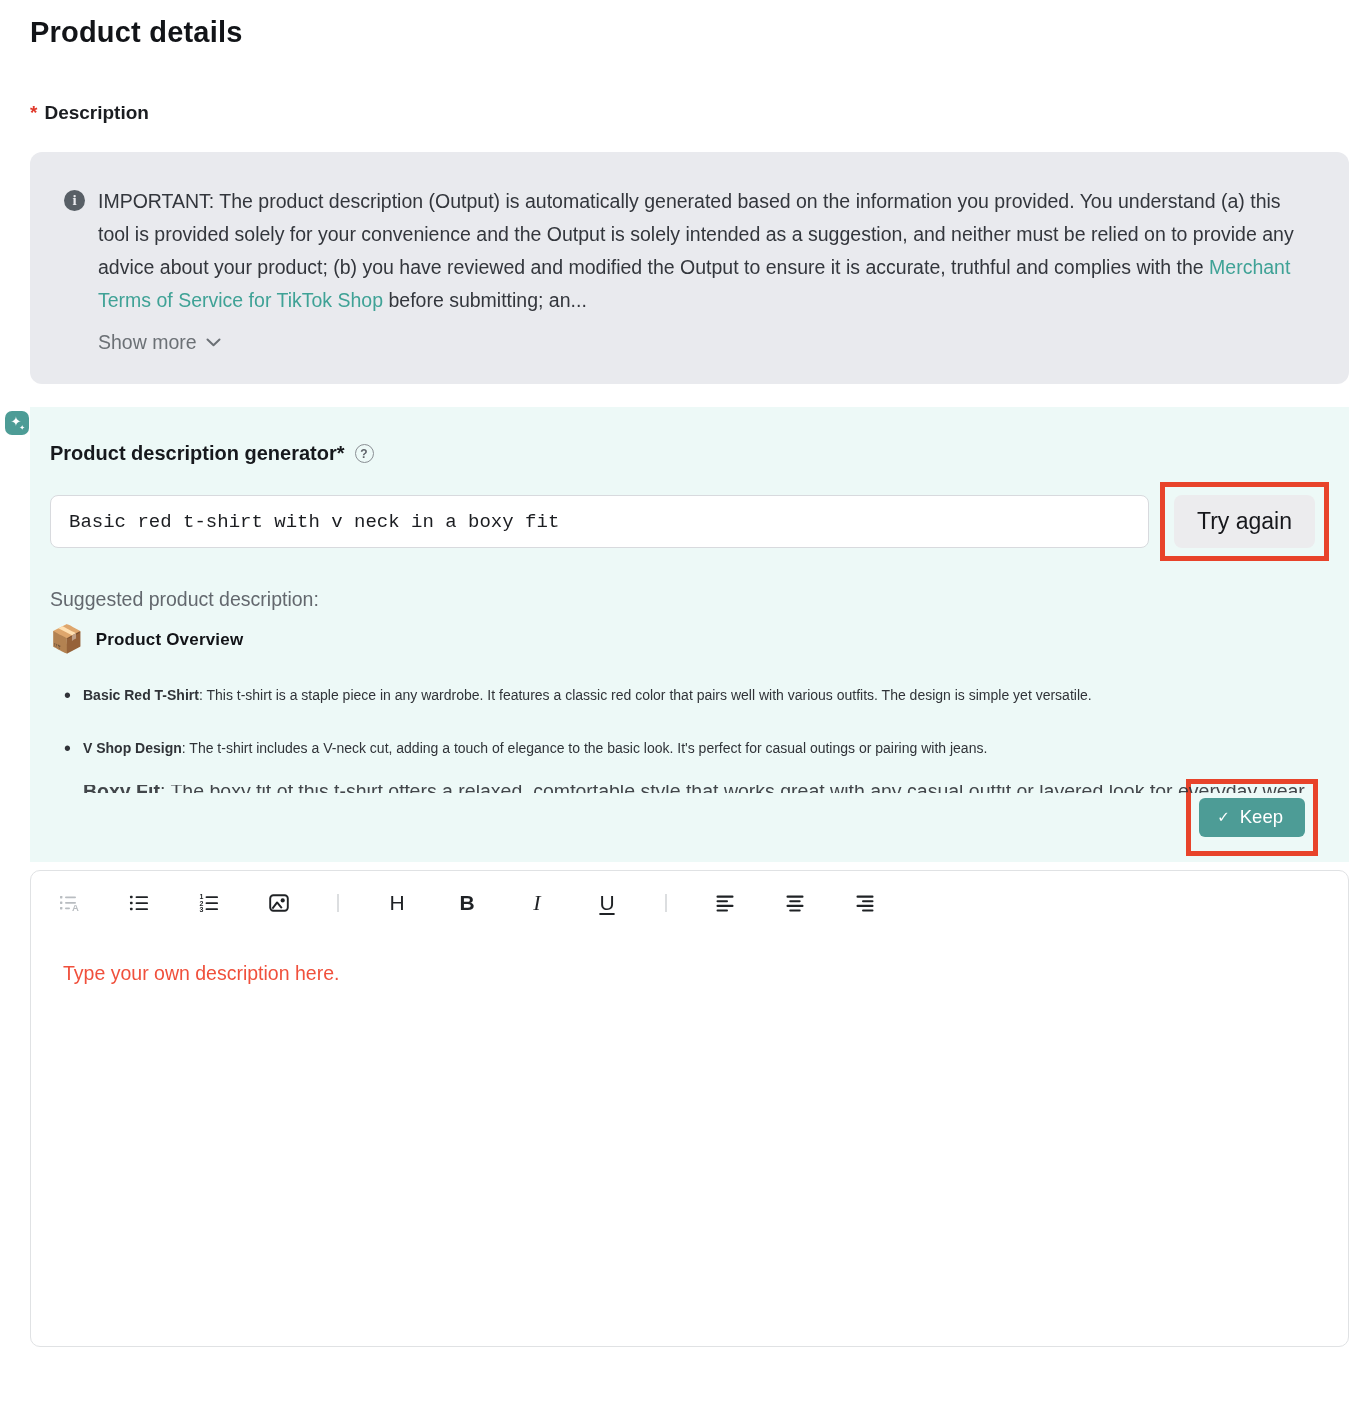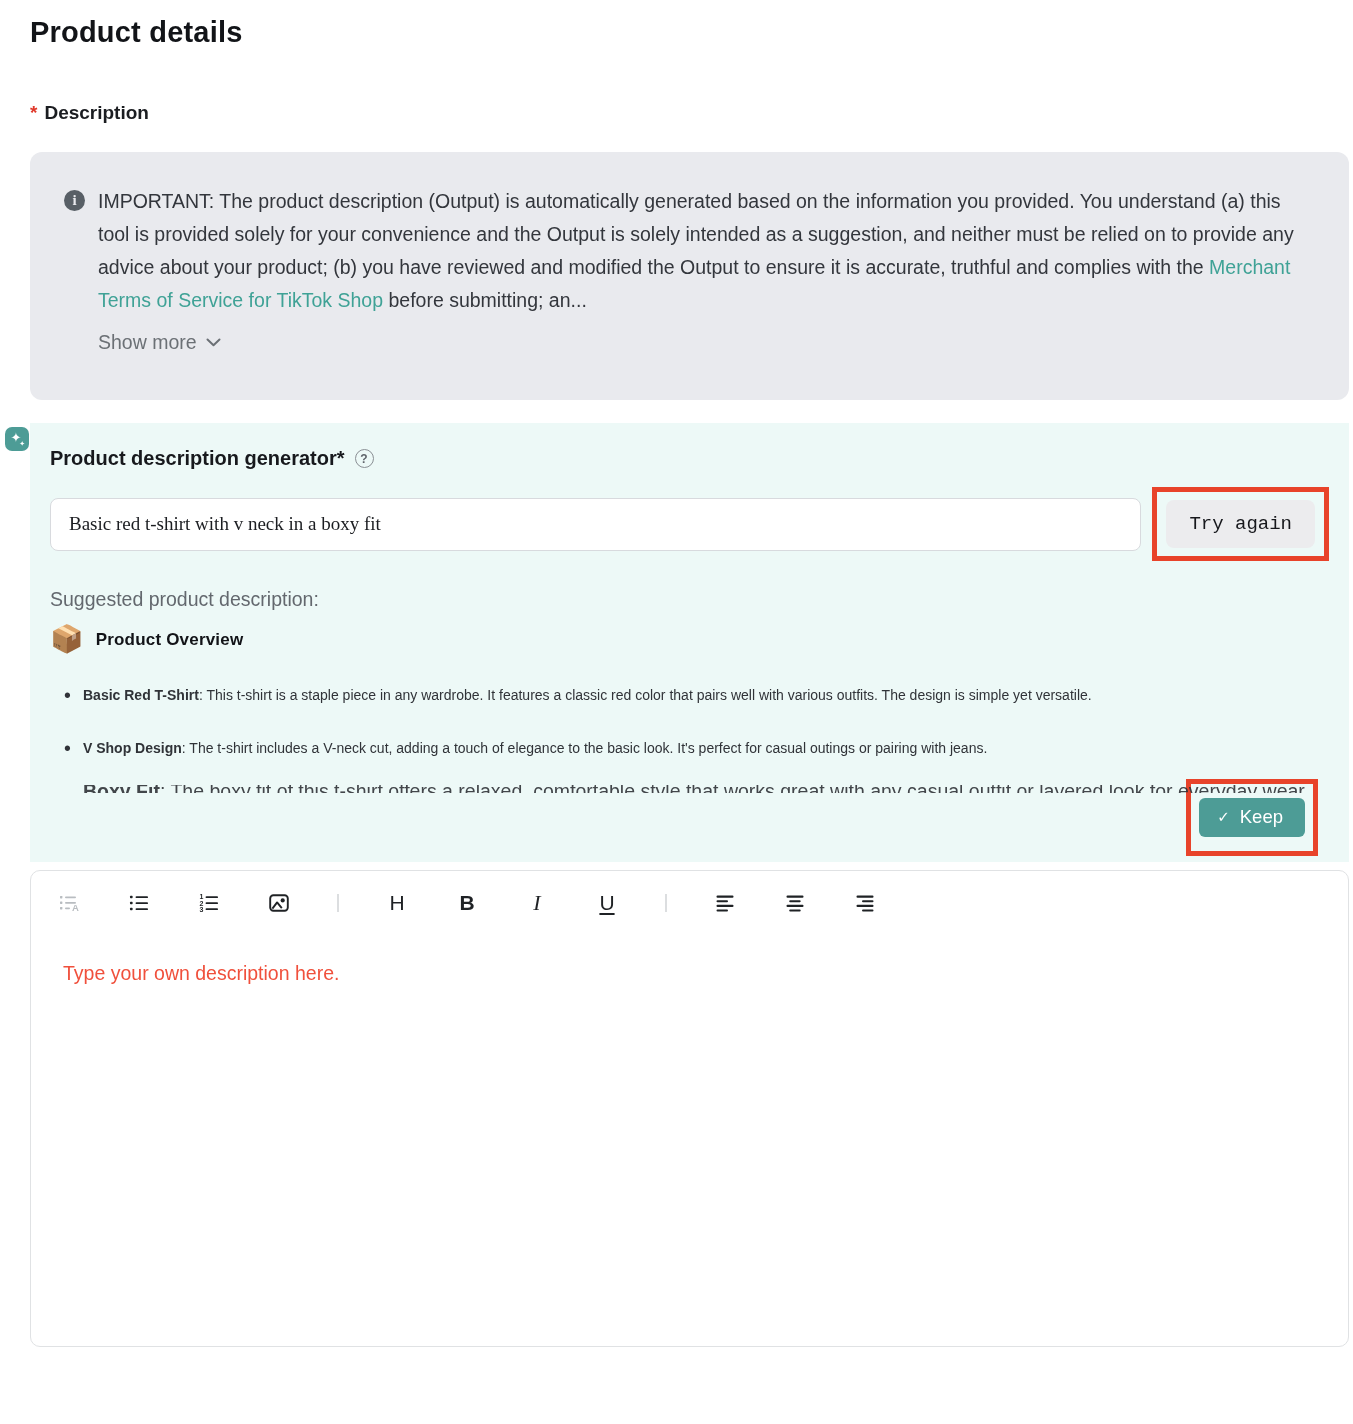--- a/index.html
+++ b/index.html
@@ -31,58 +31,58 @@
     flex: 0 0 auto; width: 21px; height: 21px; border-radius: 50%;
     background: #585f66; color: #e9eaee; margin-top: 5px;
     display: flex; align-items: center; justify-content: center;
     font-family: "Liberation Serif", serif; font-weight: 700; font-size: 15px;
   }
   .notice-text {
     margin-left: 13px; font-size: 19.5px; line-height: 33px; color: #33363c;
   }
   .merchant-link { color: #3fa296; cursor: pointer; }
   .show-more {
-    margin: 14px 0 16px 34px; display: inline-flex; align-items: center; gap: 9px;
+    margin: 14px 0 0 34px; display: inline-flex; align-items: center; gap: 9px;
     font-size: 19.5px; color: #6b7075; cursor: pointer; background: none; border: none;
     font-family: inherit;
   }
 
   
   .gen-panel {
     position: relative; margin-top: 23px; width: 1319px;
     background: #edf9f7; padding: 24px 20px 6px 20px;
   }
   .sparkle-badge {
     position: absolute; left: -25px; top: 4px; width: 24px; height: 24px;
     background: #4d9c96; border-radius: 7px; color: #ffffff;
     display: flex; align-items: center; justify-content: center;
   }
   .sparkle-big { font-size: 13px; line-height: 1; position: relative; top: -2px; left: -1px; }
   .sparkle-small { font-size: 7px; line-height: 1; position: absolute; right: 4px; bottom: 4px; }
 
-  .gen-label-row { display: flex; align-items: center; gap: 10px; }
+  .gen-label-row { display: flex; align-items: center; gap: 10px; margin-top: 11px; }
   .gen-label { font-size: 20px; font-weight: 700; color: #17191d; }
   .help-icon {
     width: 19px; height: 19px; border-radius: 50%; border: 1.6px solid #8a8f94;
     color: #5f646a; font-size: 12px; font-weight: 700;
     display: flex; align-items: center; justify-content: center; cursor: pointer;
   }
 
   .gen-input-row { margin-top: 17px; display: flex; align-items: center; }
   .gen-input {
     flex: 1 1 auto; height: 53px; border: 1px solid #d8dade; border-radius: 8px;
     background: #ffffff; padding: 0 18px; font-size: 19px; color: #1b1d21;
-    font-family: Liberation Serif, serif; outline: none;
+    font-family: Liberation Mono, monospace; outline: none;
   }
   .annotation { border: 5px solid #e8432a; }
   .try-annotation { margin-left: 11px; padding: 8px 9px; flex: 0 0 auto; }
   .try-again-btn {
     background: #ececee; border: none; border-radius: 8px;
-    padding: 13px 23px; font-size: 19px; font-weight: 500; color: #17181c;
-    font-family: Liberation Mono, monospace; cursor: pointer; white-space: nowrap;
+    padding: 13px 23px; font-size: 23px; font-weight: 500; color: #17181c;
+    font-family: Liberation Sans, sans-serif; cursor: pointer; white-space: nowrap;
   }
 
   .suggested-label { margin-top: 27px; font-size: 19.5px; color: #63686e; }
 
   .overview-heading { margin-top: 15px; display: flex; align-items: center; gap: 12px; }
   .overview-emoji { font-size: 27px; line-height: 1; }
   .overview-title { font-size: 17px; font-weight: 700; color: #121418; letter-spacing: .2px; }
 
   .bullets { margin-top: 26px; list-style: none; }
   .bullets li {

